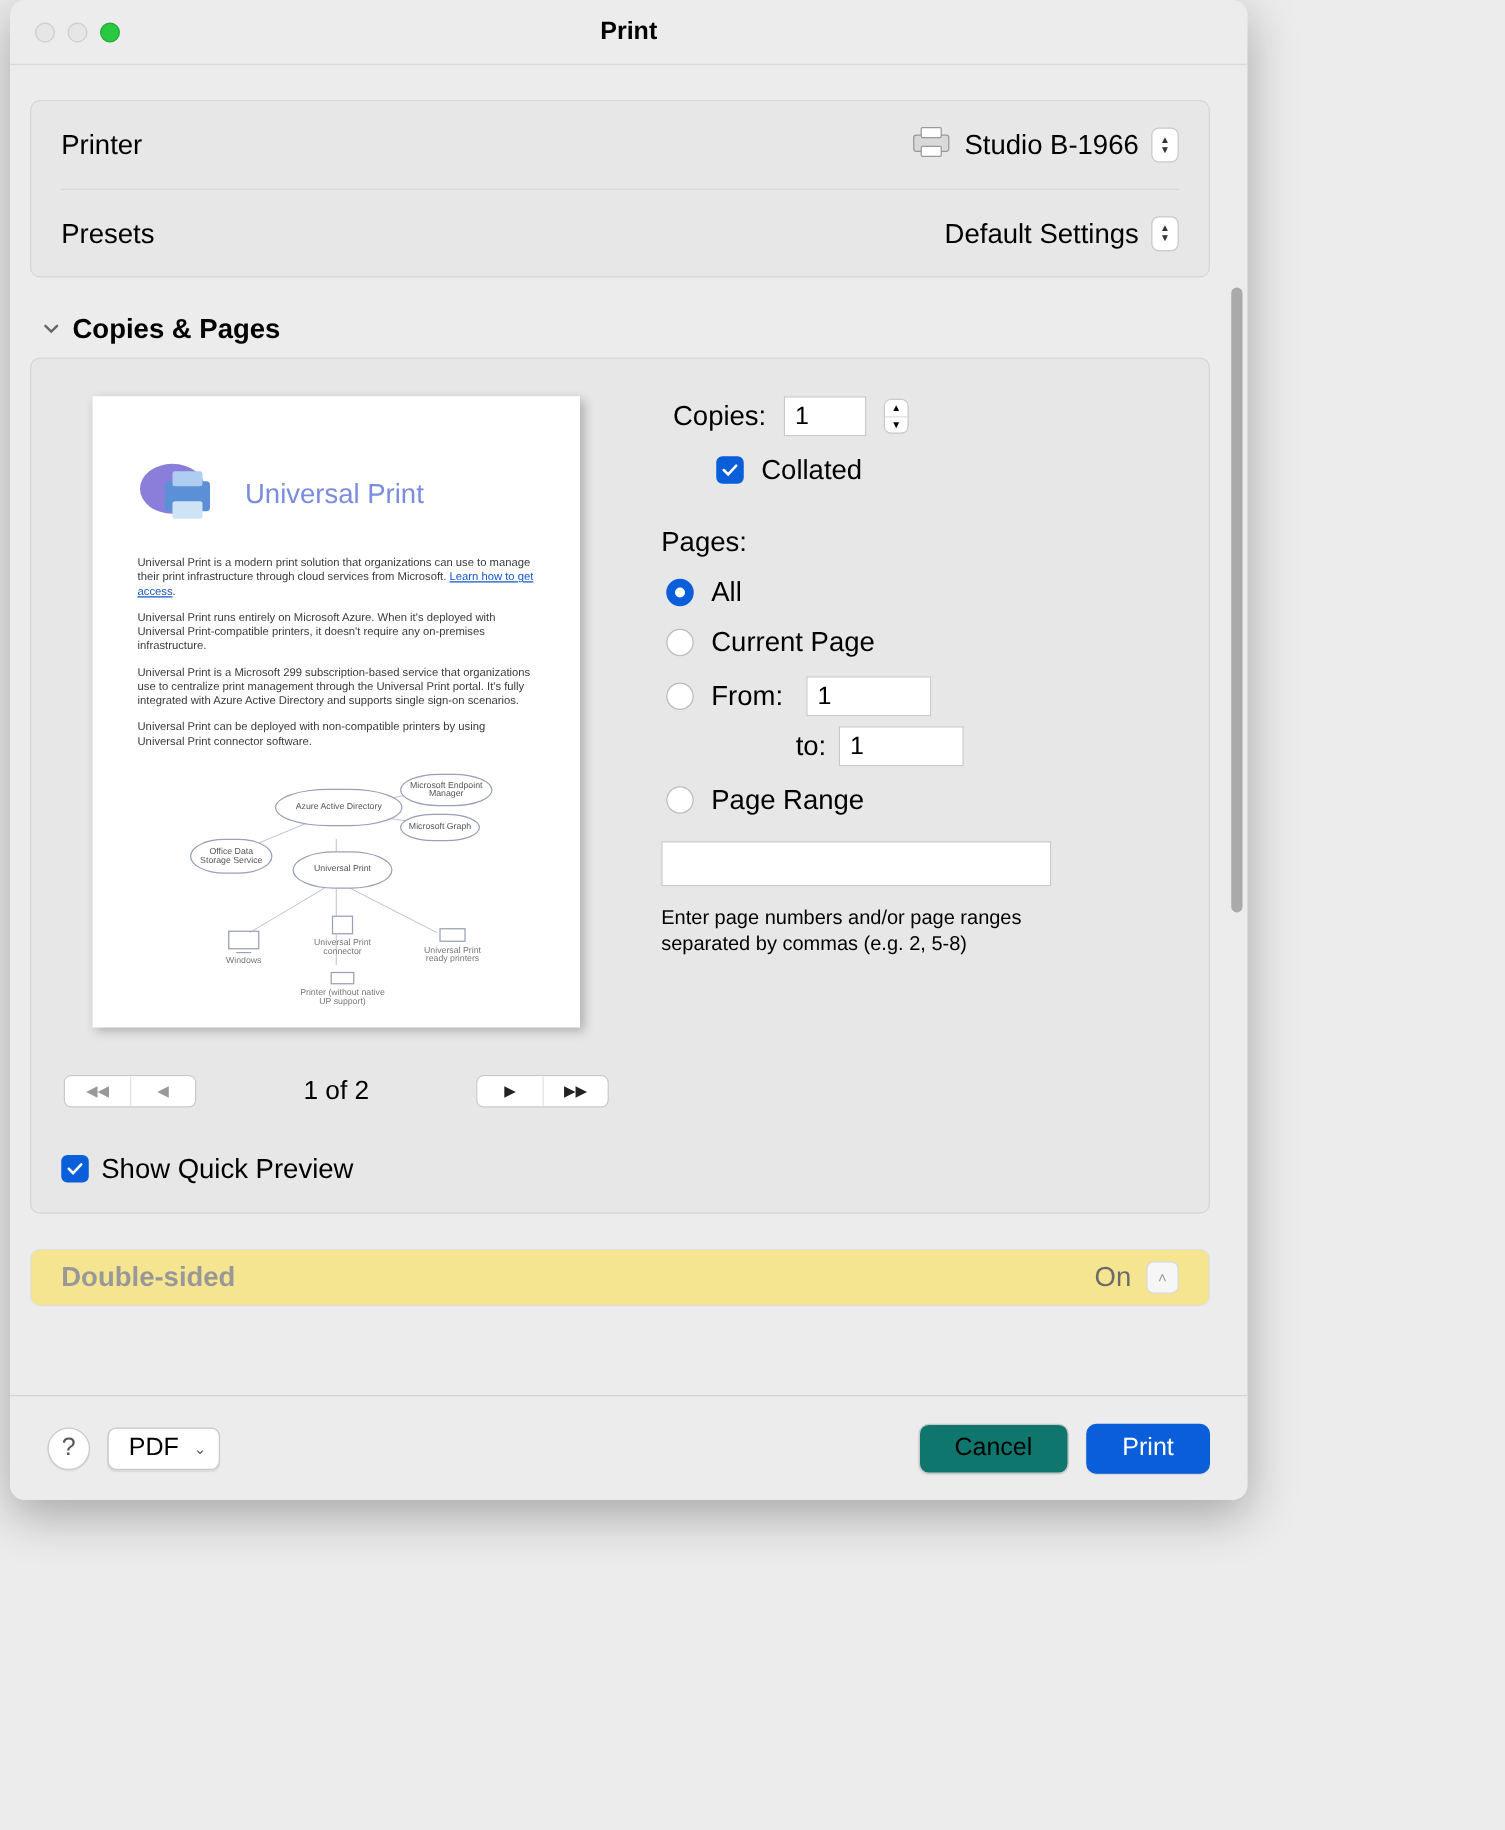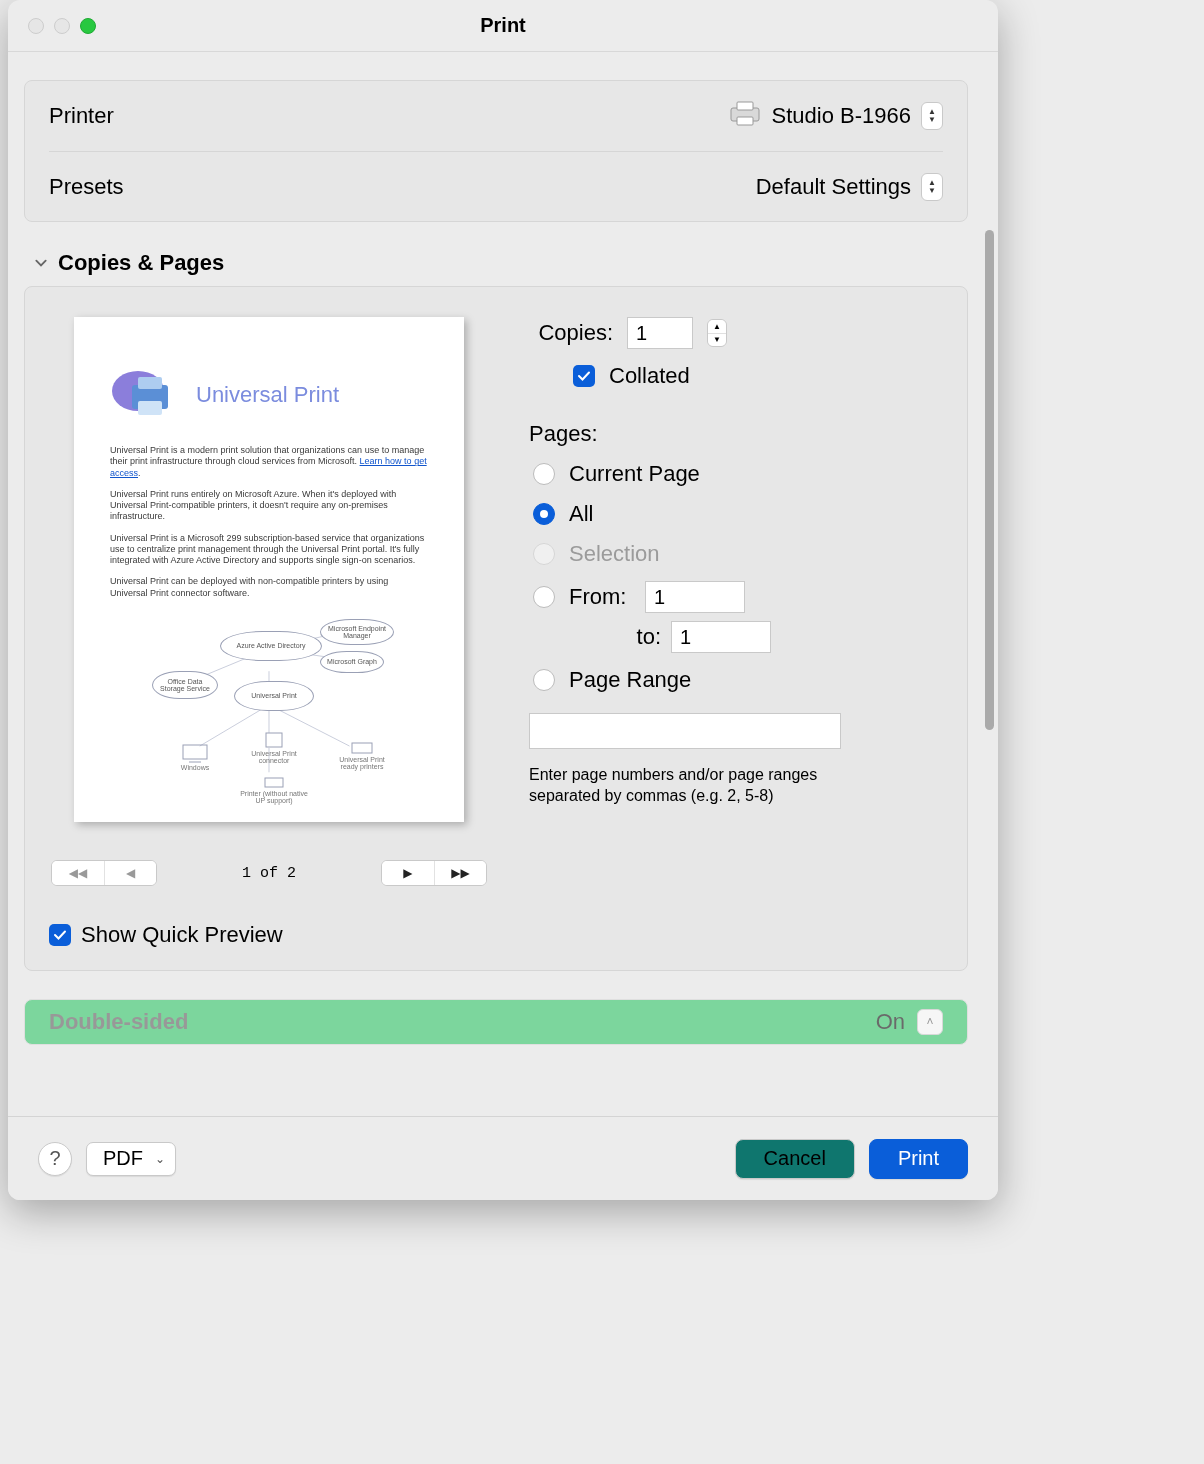--- a/index.html
+++ b/index.html
@@ -155,21 +155,21 @@
   .pager-btns {
     display:flex;
     background:#fff; border:1px solid #c9c9c9; border-radius:6px;
     height:26px; overflow:hidden;
   }
   .pager-btns button {
     width:52px; border:none; background:#fff; font-size:12px; color:#999;
   }
   .pager-btns button + button { border-left:1px solid #e2e2e2;}
   .pager-btns .active { color:#222;}
-  .pager-label { font-size:15px;font-family:Liberation Mono, monospace; }
+  .pager-label { font-size:21px; }
 
   .ctrl-row { display:flex; align-items:center; gap:14px; margin-bottom:14px;}
   .ctrl-row .lab { width: 84px; text-align:right;}
   .num-input {
     width:66px; height:32px; border:1px solid #c9c9c9; border-radius:0; background:#fff;
     padding:0 8px; font-size:20px;
   }
   .num-input.wide { width:100px;}
   .stepper { display:flex; flex-direction:column; border:1px solid #c9c9c9; border-radius:6px; overflow:hidden;}
   .stepper button{ width:18px; height:13px; font-size:8px; border:none; background:#fff; line-height:8px;}
@@ -197,21 +197,21 @@
   .from-to .sublab{width:62px;text-align:right;}
 
   .range-input{
     width:312px;height:36px;border:1px solid #c9c9c9;background:#fff;margin:6px 0 0 0;
   }
   .hint{font-size:16px;color:#000;margin-top:16px;line-height:1.3;max-width:320px;}
 
   .show-preview-row{display:flex;align-items:center;gap:10px;margin-top:6px;}
 
   .next-section{
-    background:#22c55e;border:1px solid #d6d6d6;border-radius:8px;
+    background:#fde047;border:1px solid #d6d6d6;border-radius:8px;
     height:46px;margin-top:28px;display:flex;align-items:center;justify-content:space-between;
     padding:0 24px;overflow:hidden;
   }
   .next-section .hdr{font-weight:600;color:#555;}
   .chev{width:26px;height:26px;background:#fff;border:1px solid #c9c9c9;border-radius:6px;
     display:flex;align-items:center;justify-content:center;font-size:12px;color:#555;}
 
   .footer{
     height:84px;border-top:1px solid #d4d4d4;background:#ececec;
     display:flex;align-items:center;padding:0 30px;gap:14px;
@@ -369,30 +369,26 @@
                   <path d="M2 7 L5.5 10.5 L12 3.5" stroke="#fff" stroke-width="2" fill="none" stroke-linecap="round"></path>
                 </svg>
             </span>
             <span>Collated</span>
           </div>
 
           <div style="height:18px;"></div>
           <div style="margin-bottom:14px;">Pages:</div>
 
           <div class="radio-row">
+            <span class="radio checked"></span>
+            <span class="opt-label">All</span>
+          </div>
+          <div class="radio-row">
             <span class="radio"></span>
             <span class="opt-label">Current Page</span>
-          </div>
-          <div class="radio-row">
-            <span class="radio checked"></span>
-            <span class="opt-label">All</span>
-          </div>
-          <div class="radio-row">
-            <span class="radio disabled"></span>
-            <span class="opt-label disabled">Selection</span>
           </div>
           <div class="radio-row">
             <span class="radio"></span>
             <span class="opt-label" style="width:62px;">From:</span>
             <input class="num-input wide" value="1" style="">
           </div>
           <div class="from-to">
             <span style="width:22px;"></span>
             <span class="sublab">to:</span>
             <input class="num-input wide" value="1" style="">

